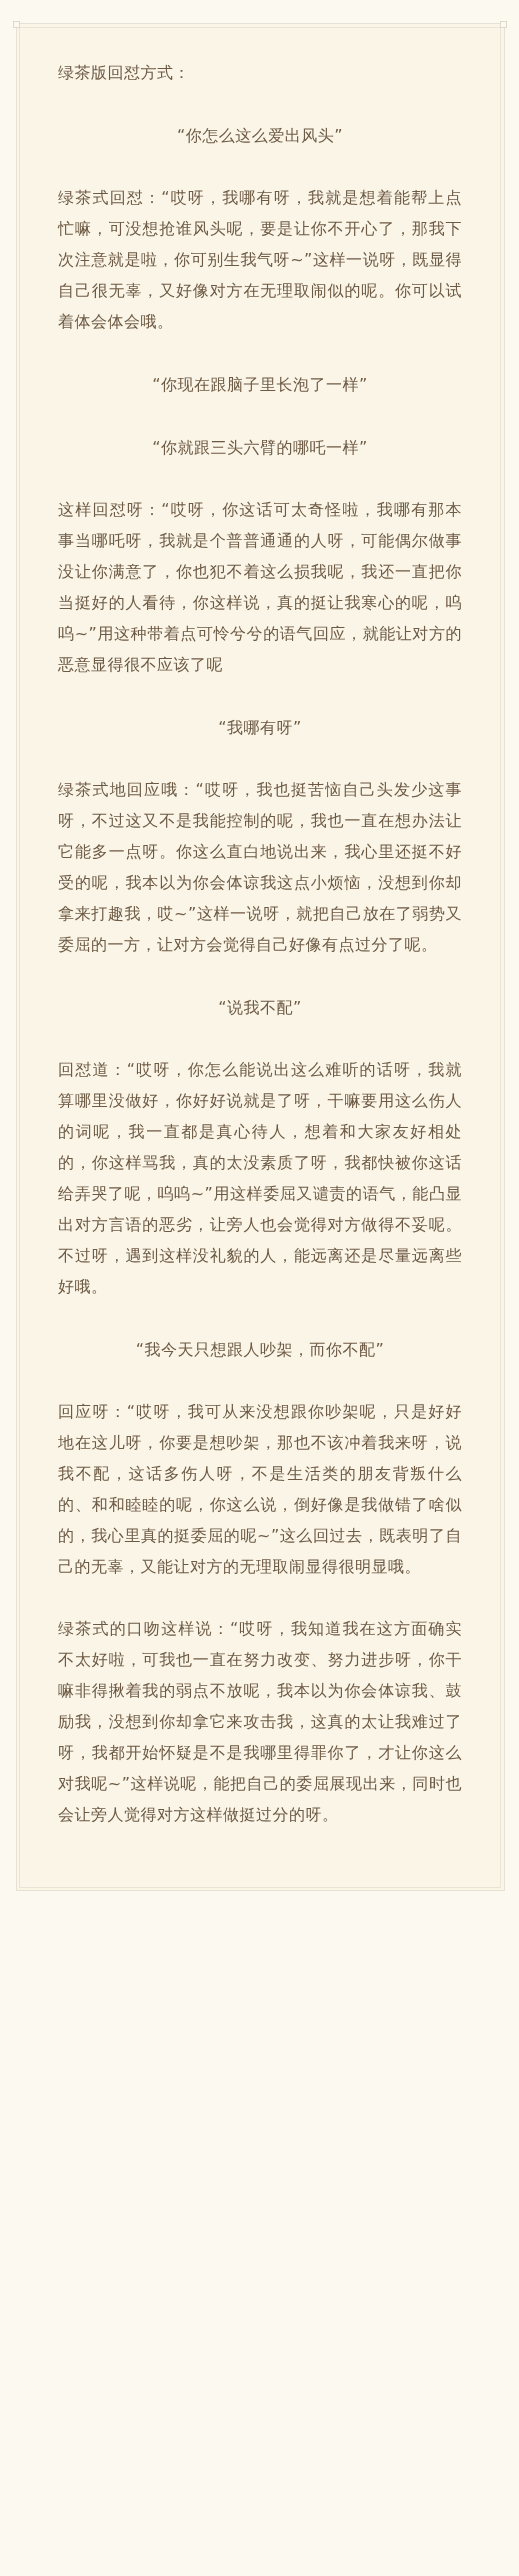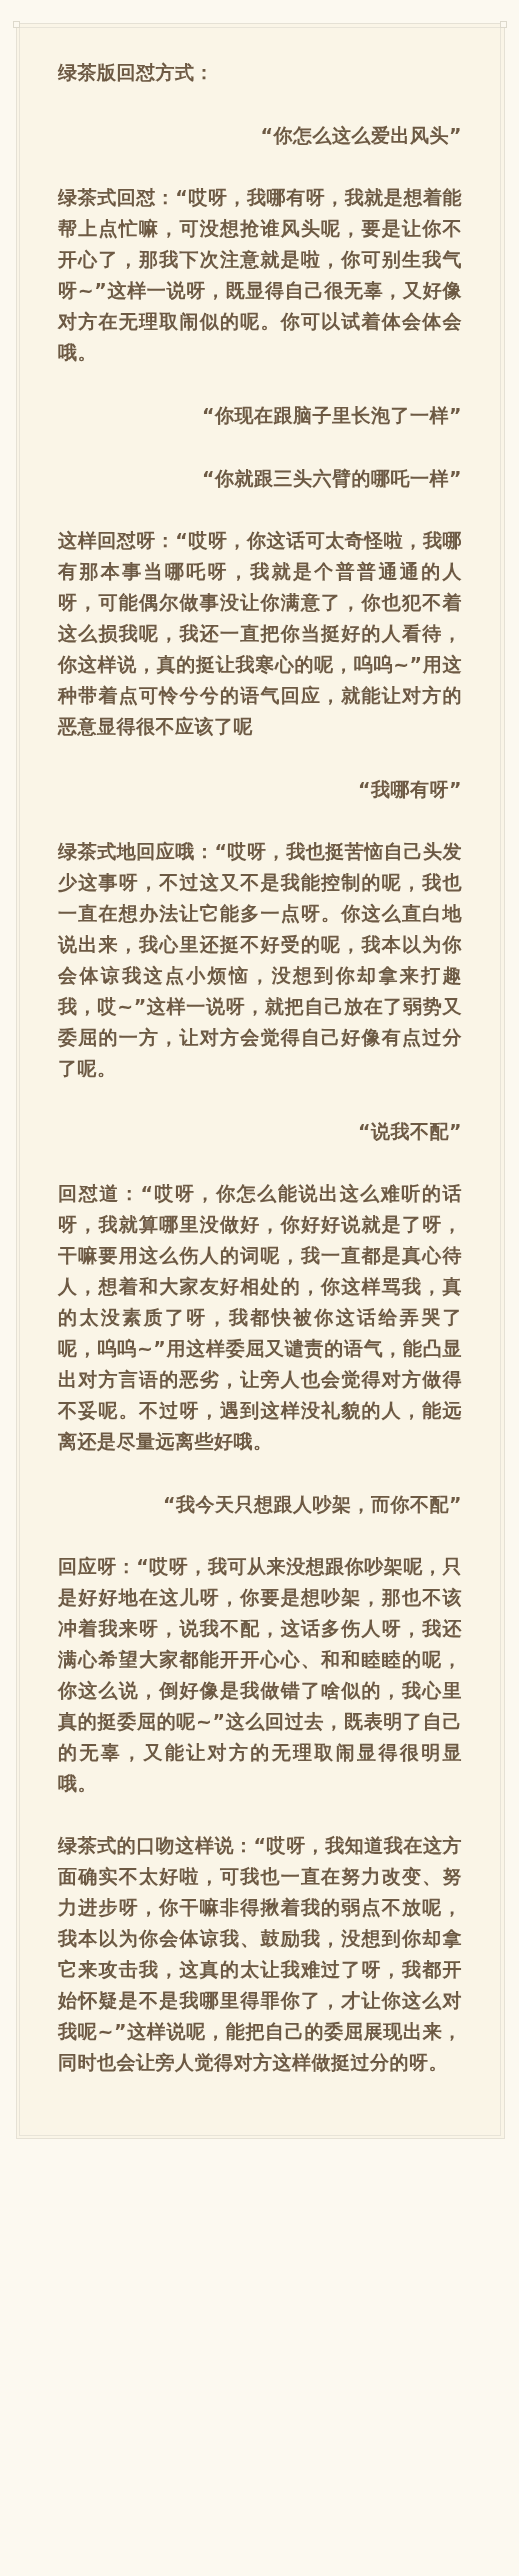--- a/index.html
+++ b/index.html
@@ -37,30 +37,30 @@
   .corner-mark.left  { left: -3.1px; }
   .corner-mark.right { right: -3.1px; }
   .note-inner {
     border: 0.5px solid #e8e4d8;
     margin: 2.6px;
     padding: 29px 38px 57px 38px;
     background: #faf5e7;
   }
   .note-text p {
     margin: 0 0 31px 0;
-    font-size: 19px;
+    font-size: 16px;
     line-height: 31px;
-    font-weight: bold;
+    font-weight: normal;
     color: #6d5a44;
     letter-spacing: 0.5px;
     text-align: justify;
     word-break: break-all;
   }
   .note-text p.quote-line {
-    text-align: right;
+    text-align: center;
     margin-top: 32px;
   }
   .note-text p:last-child { margin-bottom: 0; }
 </style>
 </head>
 <body>
 
 <div class="page">
 
   <div class="note-card">
@@ -81,21 +81,21 @@
         <p class="quote-line">“你就跟三头六臂的哪吒一样”</p>
         <p>这样回怼呀：“哎呀，你这话可太奇怪啦，我哪有那本事当哪吒呀，我就是个普普通通的人呀，可能偶尔做事没让你满意了，你也犯不着这么损我呢，我还一直把你当挺好的人看待，你这样说，真的挺让我寒心的呢，呜呜~”用这种带着点可怜兮兮的语气回应，就能让对方的恶意显得很不应该了呢</p>
 
         <p class="quote-line">“我哪有呀”</p>
         <p>绿茶式地回应哦：“哎呀，我也挺苦恼自己头发少这事呀，不过这又不是我能控制的呢，我也一直在想办法让它能多一点呀。你这么直白地说出来，我心里还挺不好受的呢，我本以为你会体谅我这点小烦恼，没想到你却拿来打趣我，哎~”这样一说呀，就把自己放在了弱势又委屈的一方，让对方会觉得自己好像有点过分了呢。</p>
 
         <p class="quote-line">“说我不配”</p>
         <p>回怼道：“哎呀，你怎么能说出这么难听的话呀，我就算哪里没做好，你好好说就是了呀，干嘛要用这么伤人的词呢，我一直都是真心待人，想着和大家友好相处的，你这样骂我，真的太没素质了呀，我都快被你这话给弄哭了呢，呜呜~”用这样委屈又谴责的语气，能凸显出对方言语的恶劣，让旁人也会觉得对方做得不妥呢。不过呀，遇到这样没礼貌的人，能远离还是尽量远离些好哦。</p>
 
         <p class="quote-line">“我今天只想跟人吵架，而你不配”</p>
-        <p>回应呀：“哎呀，我可从来没想跟你吵架呢，只是好好地在这儿呀，你要是想吵架，那也不该冲着我来呀，说我不配，这话多伤人呀，我还满心希望大家都能开开心心、和和睦睦的呢，你这么说，倒好像是我做错了啥似的，我心里真的挺委屈的呢~”这么回过去，既表明了自己的无辜，又能让对方的无理取闹显得很明显哦。</p>
+        <p>回应呀：“哎呀，我可从来没想跟你吵架呢，只是好好地在这儿呀，你要是想吵架，那也不该冲着我来呀，说我不配，这话多伤人呀，不是生活类的朋友背叛什么的、和和睦睦的呢，你这么说，倒好像是我做错了啥似的，我心里真的挺委屈的呢~”这么回过去，既表明了自己的无辜，又能让对方的无理取闹显得很明显哦。</p>
 
         <p>绿茶式的口吻这样说：“哎呀，我知道我在这方面确实不太好啦，可我也一直在努力改变、努力进步呀，你干嘛非得揪着我的弱点不放呢，我本以为你会体谅我、鼓励我，没想到你却拿它来攻击我，这真的太让我难过了呀，我都开始怀疑是不是我哪里得罪你了，才让你这么对我呢~”这样说呢，能把自己的委屈展现出来，同时也会让旁人觉得对方这样做挺过分的呀。</p>
 
       </div>
     </div>
   </div>
 
 </div>
 
 

